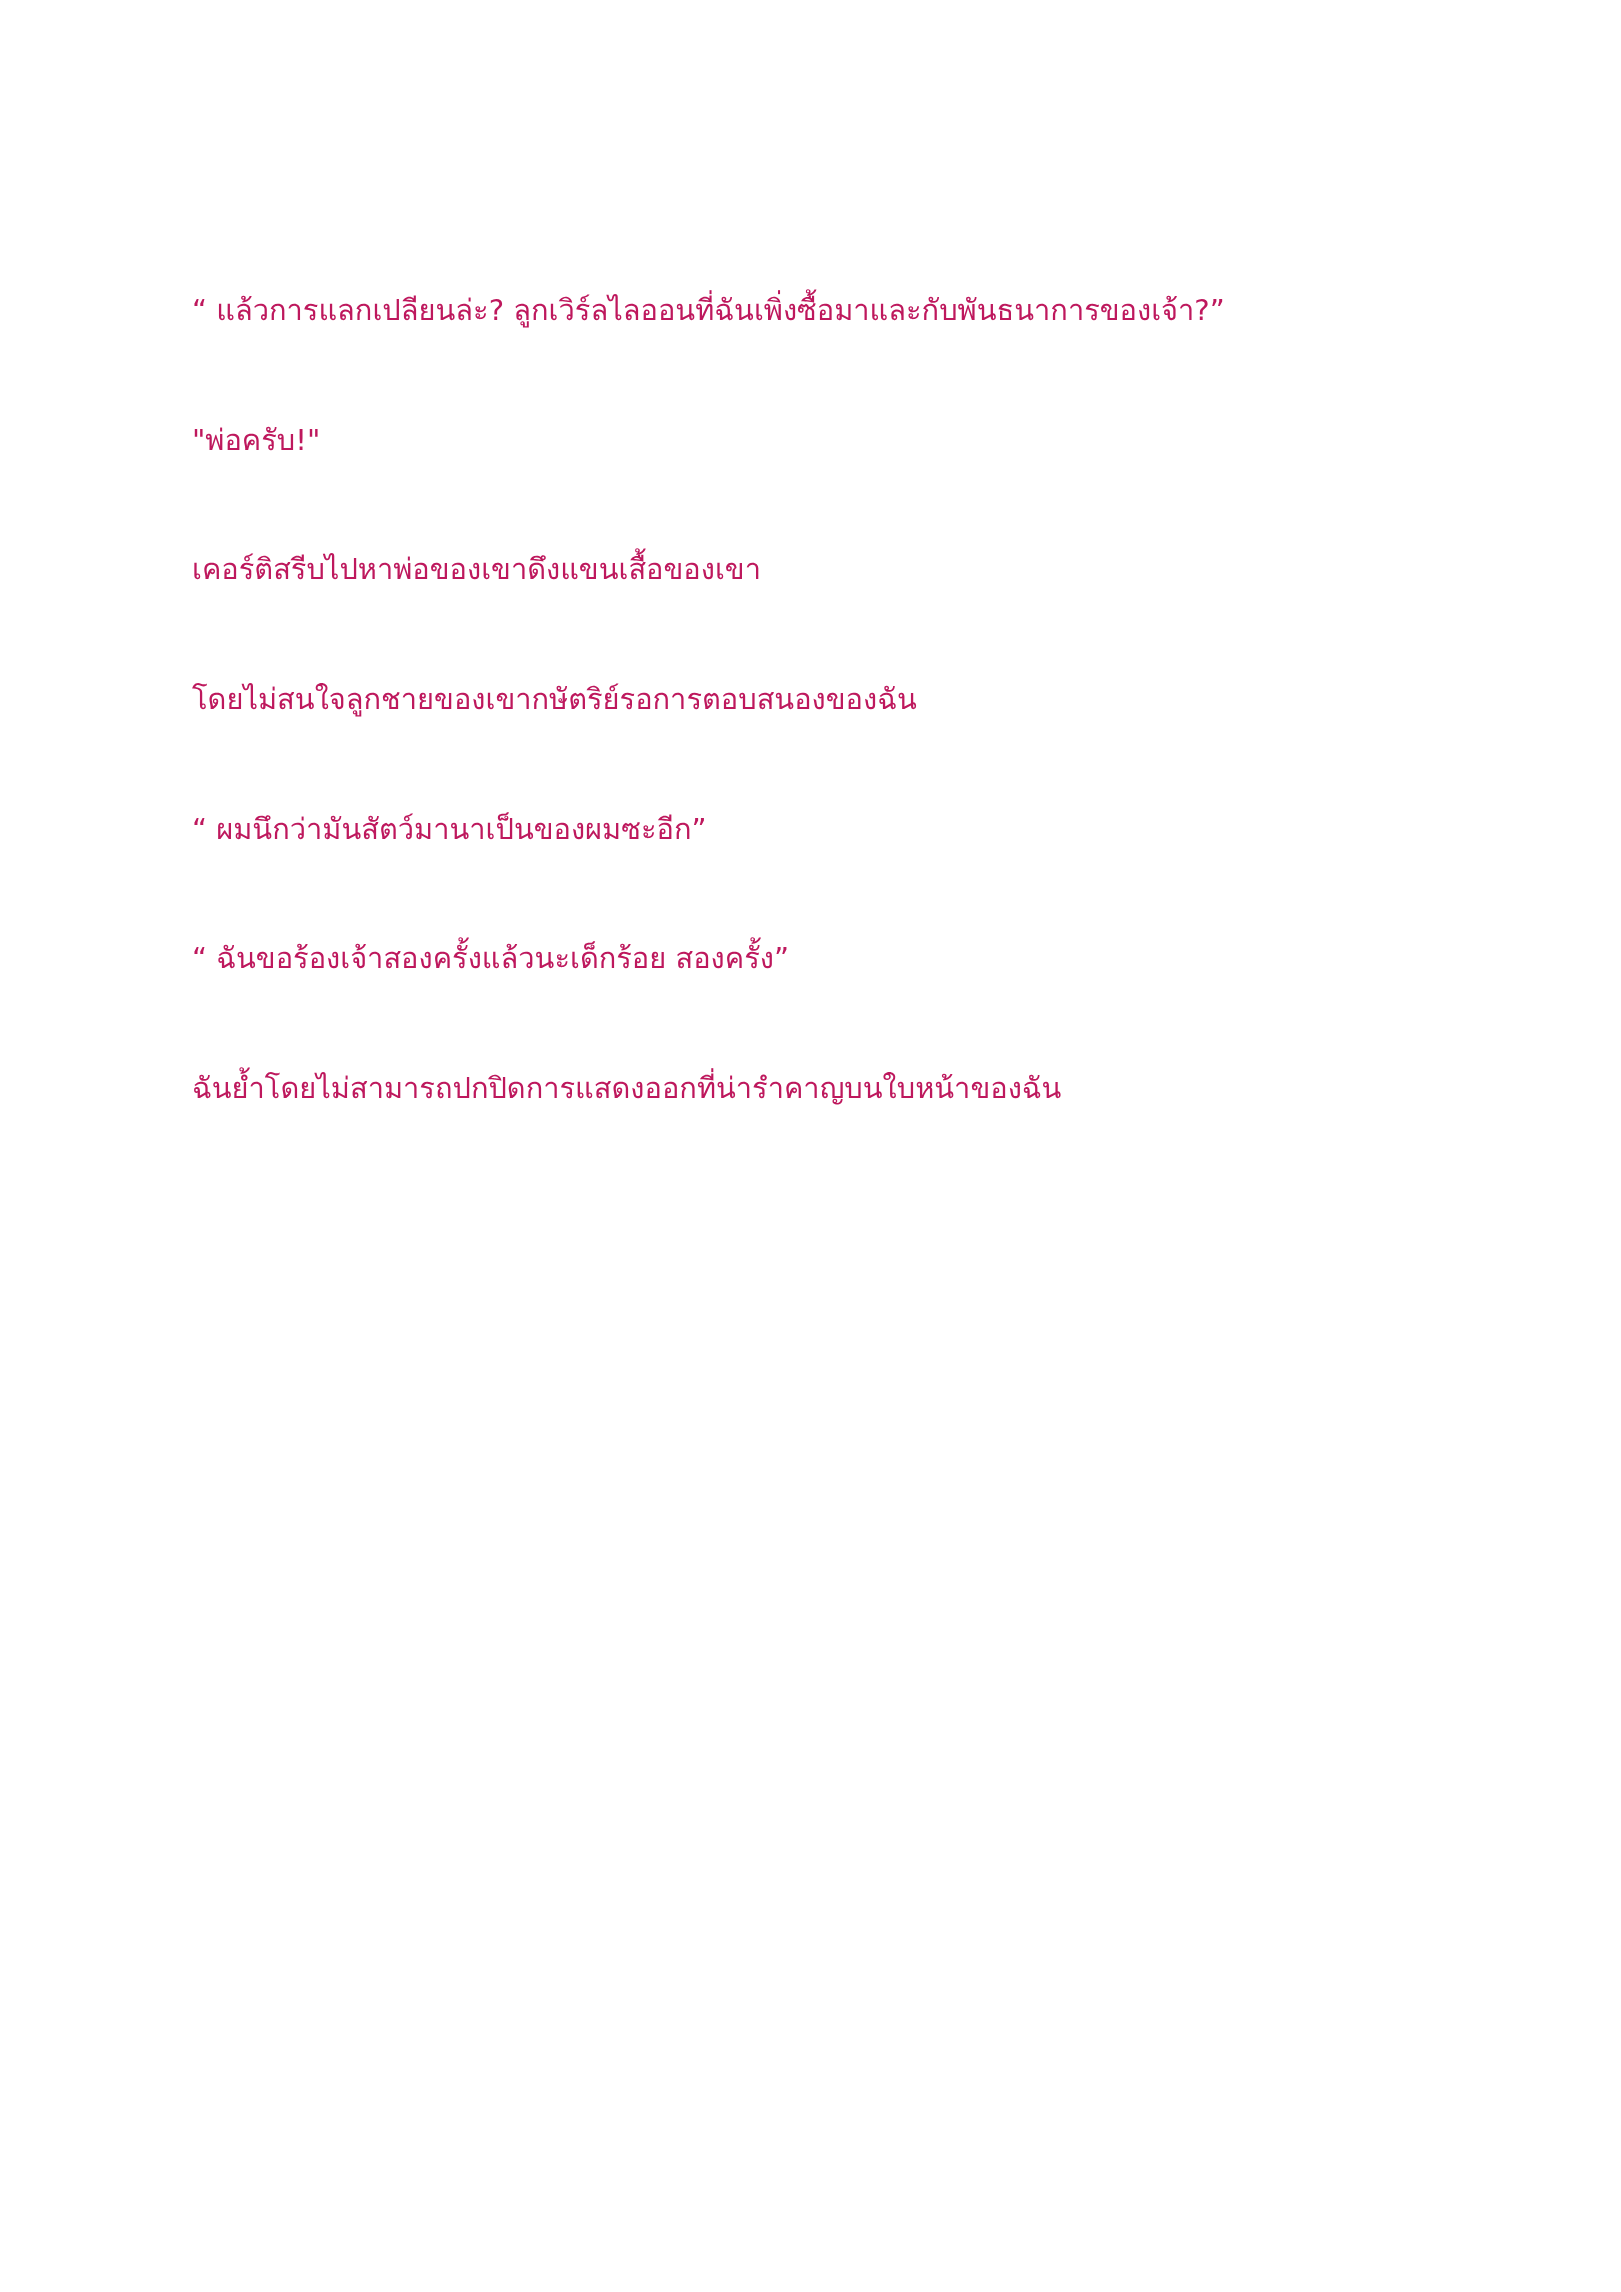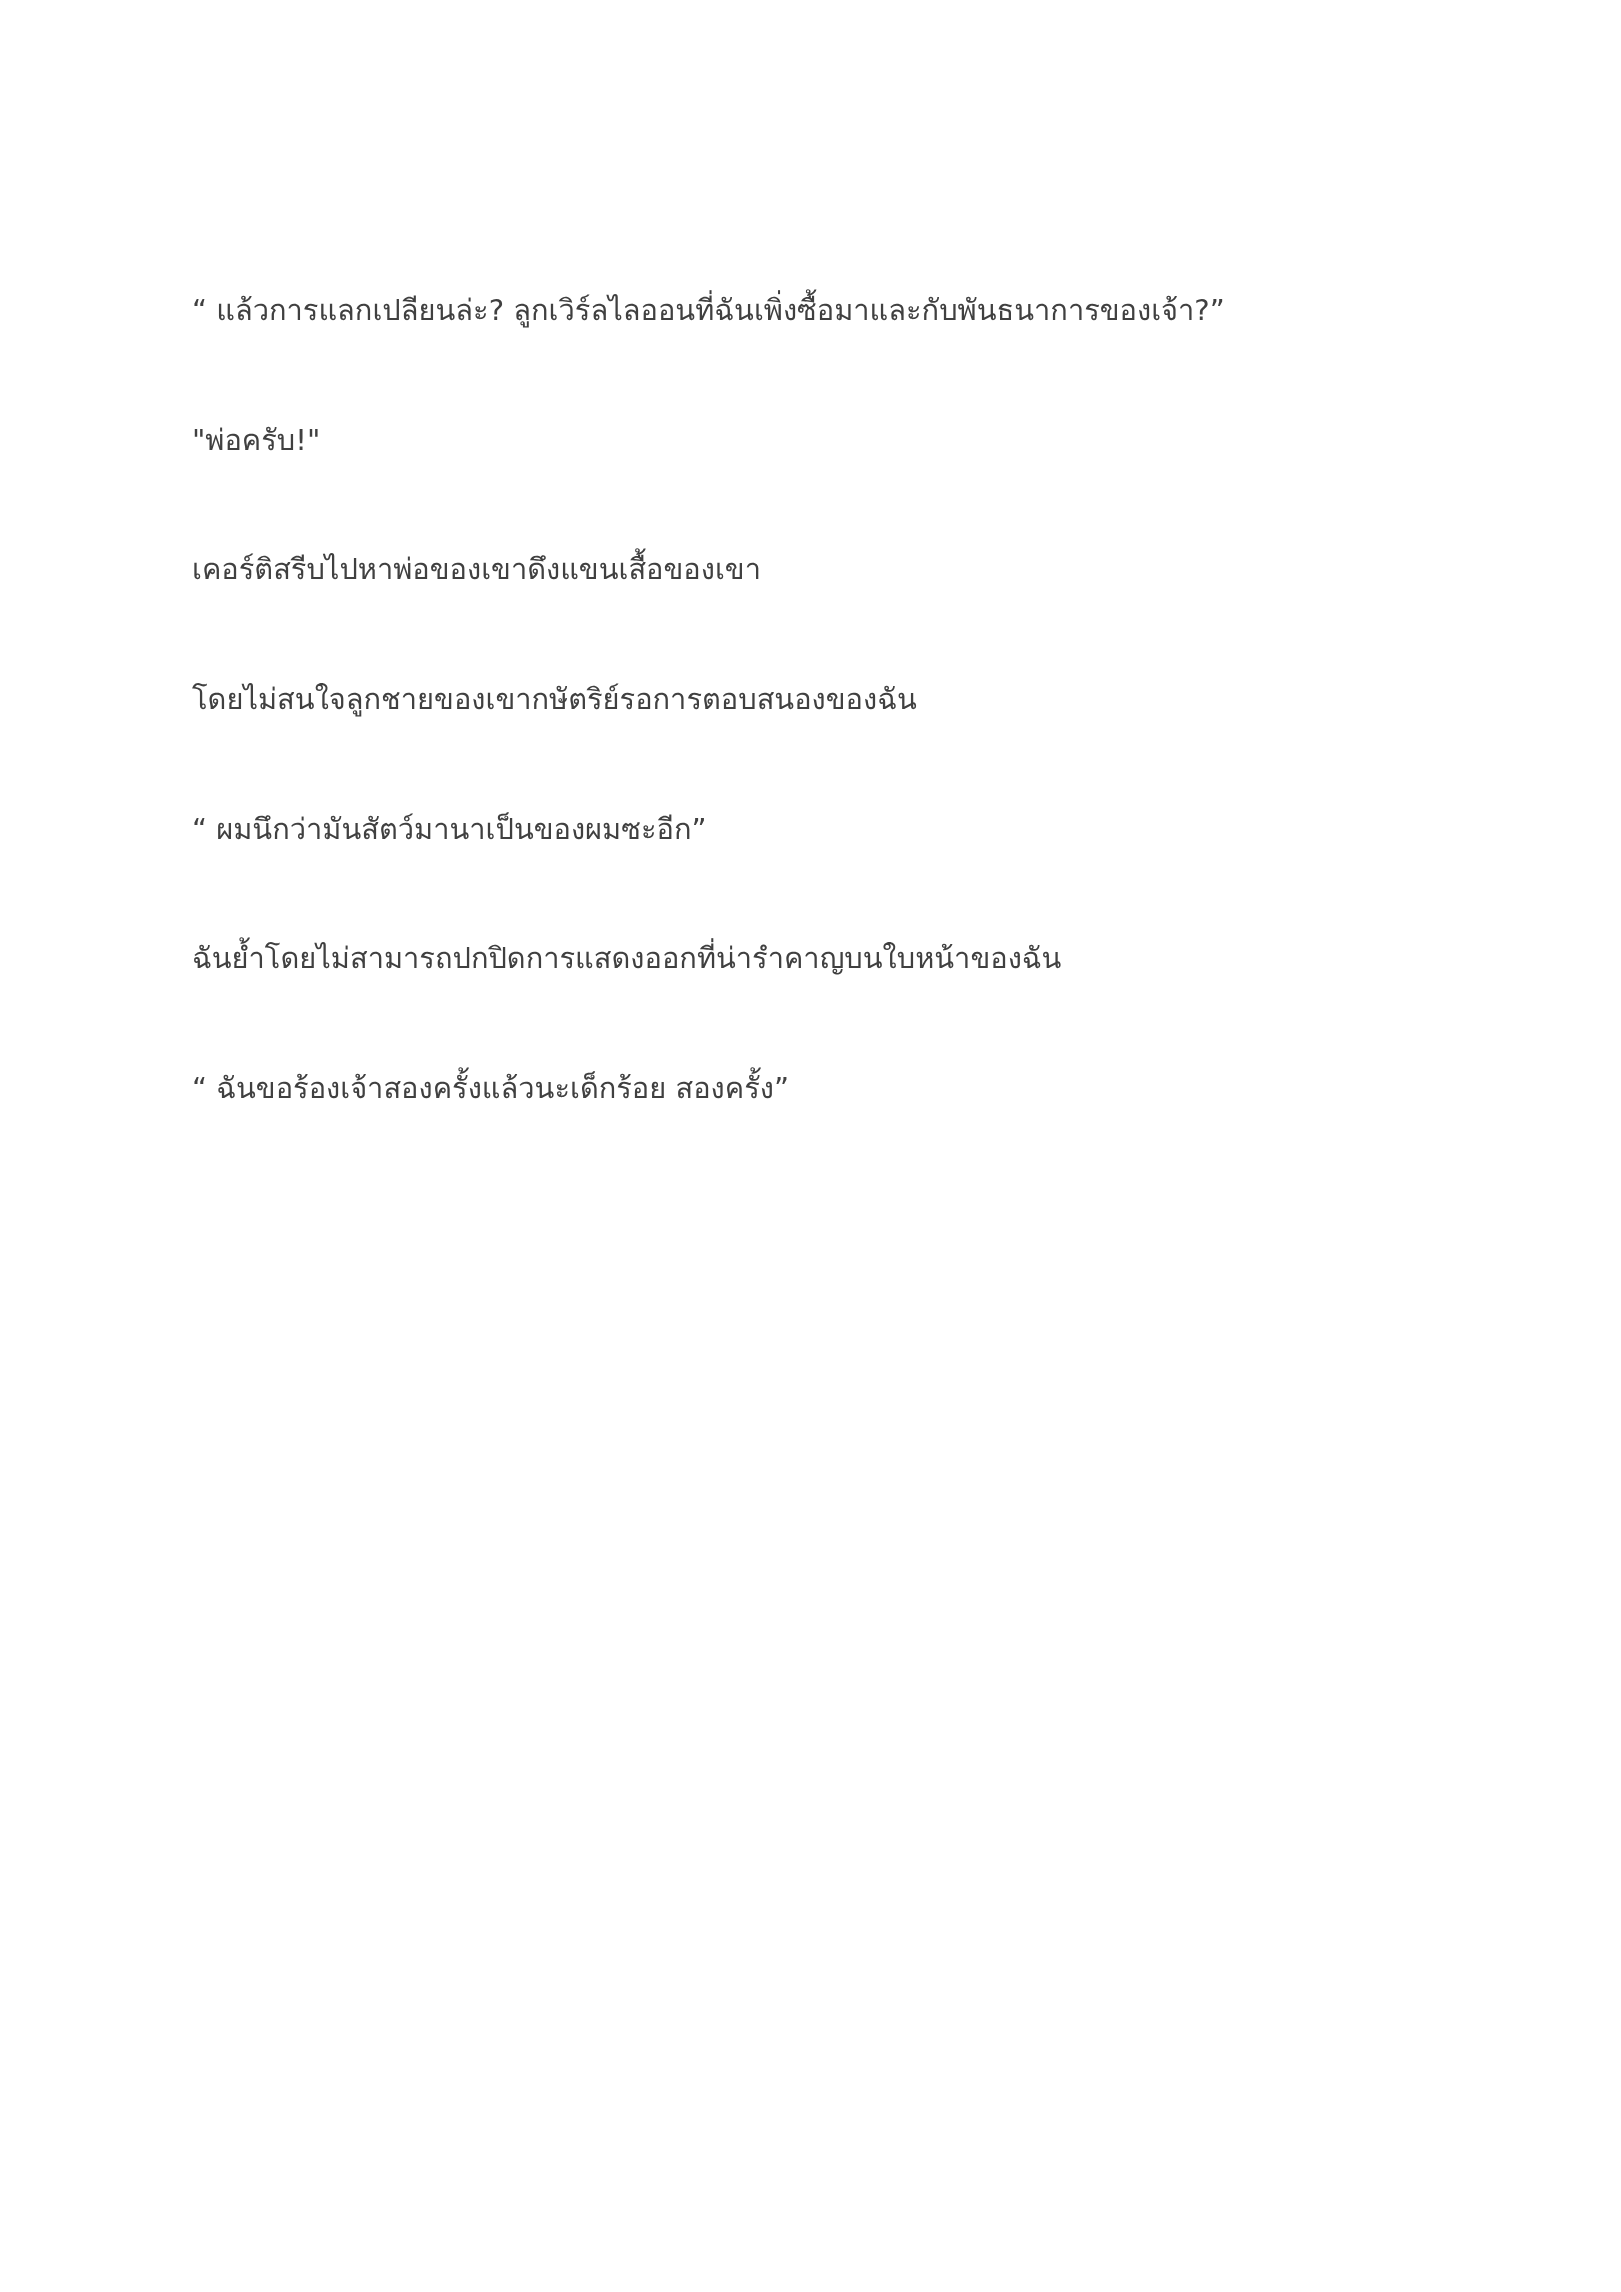--- a/index.html
+++ b/index.html
@@ -19,36 +19,36 @@
   .content {
     position: absolute;
     left: 192px;
     top: 284px;
     width: 1181px;
   }
   .para {
     font-family: "DejaVu Sans", "Liberation Sans", sans-serif;
     font-size: 29px;
     line-height: 1.85;
-    color: #404040;
+    color: #be185d;
     margin: 0 0 76px 0;
     text-align: left;
     word-wrap: break-word;
   }
   .para:last-child {
     margin-bottom: 0;
   }
 </style>
 </head>
 <body>
 
 <div class="page">
   <div class="content">
     <p class="para">“ แล้วการแลกเปลียนล่ะ? ลูกเวิร์ลไลออนที่ฉันเพิ่งซื้อมาและกับพันธนาการของเจ้า?”</p>
     <p class="para">"พ่อครับ!"</p>
     <p class="para">เคอร์ติสรีบไปหาพ่อของเขาดึงแขนเสื้อของเขา</p>
     <p class="para">โดยไม่สนใจลูกชายของเขากษัตริย์รอการตอบสนองของฉัน</p>
     <p class="para">“ ผมนึกว่ามันสัตว์มานาเป็นของผมซะอีก”</p>
+    <p class="para">“ ฉันขอร้องเจ้าสองครั้งแล้วนะเด็กร้อย สองครั้ง”</p>
     <p class="para">ฉันย้ำโดยไม่สามารถปกปิดการแสดงออกที่น่ารำคาญบนใบหน้าของฉัน</p>
-    <p class="para">“ ฉันขอร้องเจ้าสองครั้งแล้วนะเด็กร้อย สองครั้ง”</p>
   </div>
 </div>
 
 
 </body></html>

